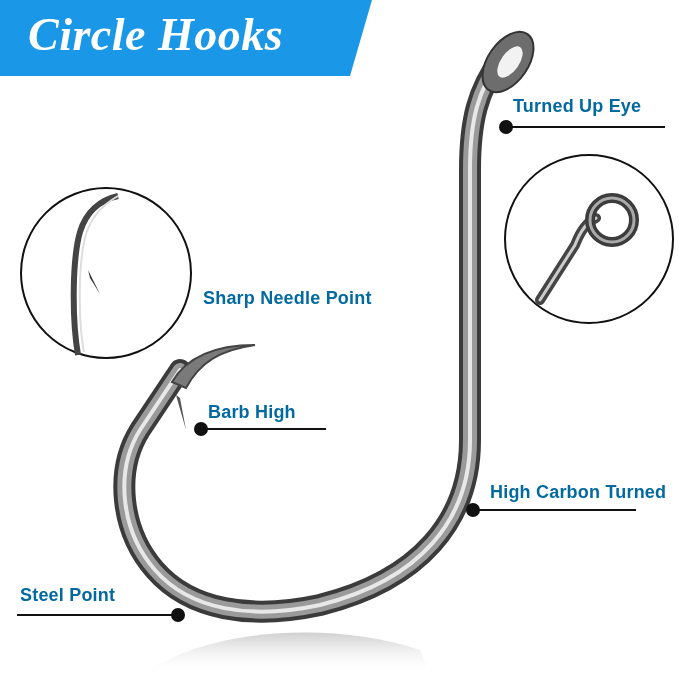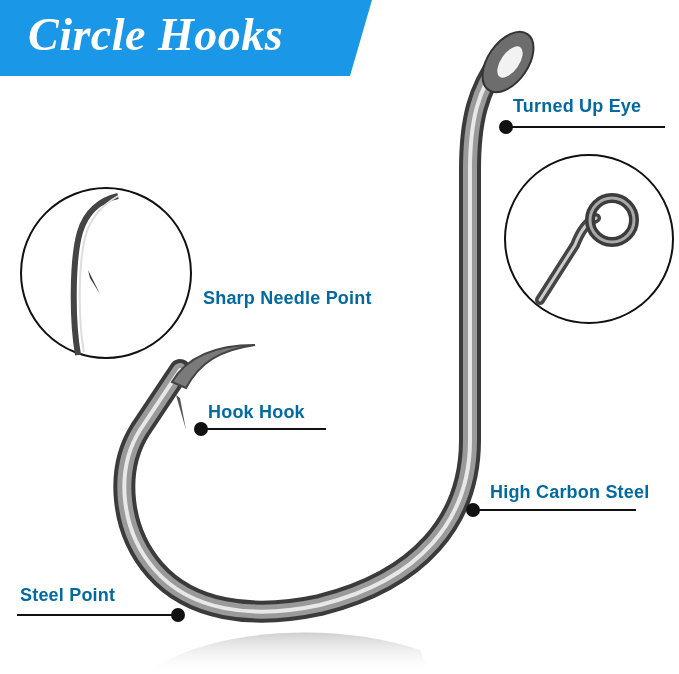--- a/index.html
+++ b/index.html
@@ -74,27 +74,27 @@
   <div class="label" style="left:513px;top:96px;">Turned Up Eye</div>
   <div class="dot" style="left:499px;top:120px;"></div>
   <div class="line" style="left:508px;top:126px;width:157px;"></div>
 </div>
 
 <div>
   <div class="label" style="left:203px;top:288px;text-align:center;">Sharp Needle Point</div>
 </div>
 
 <div>
-  <div class="label" style="left:208px;top:402px;">Hook Hook</div>
+  <div class="label" style="left:208px;top:402px;">Barb High</div>
   <div class="dot" style="left:194px;top:422px;"></div>
   <div class="line" style="left:204px;top:428px;width:122px;"></div>
 </div>
 
 <div>
-  <div class="label" style="left:490px;top:482px;">High Carbon Steel</div>
+  <div class="label" style="left:490px;top:482px;">High Carbon Turned</div>
   <div class="dot" style="left:466px;top:503px;"></div>
   <div class="line" style="left:476px;top:509px;width:160px;"></div>
 </div>
 
 <div>
   <div class="label" style="left:20px;top:585px;">Steel Point</div>
   <div class="line" style="left:17px;top:614px;width:160px;"></div>
   <div class="dot" style="left:171px;top:608px;"></div>
 </div>
 

